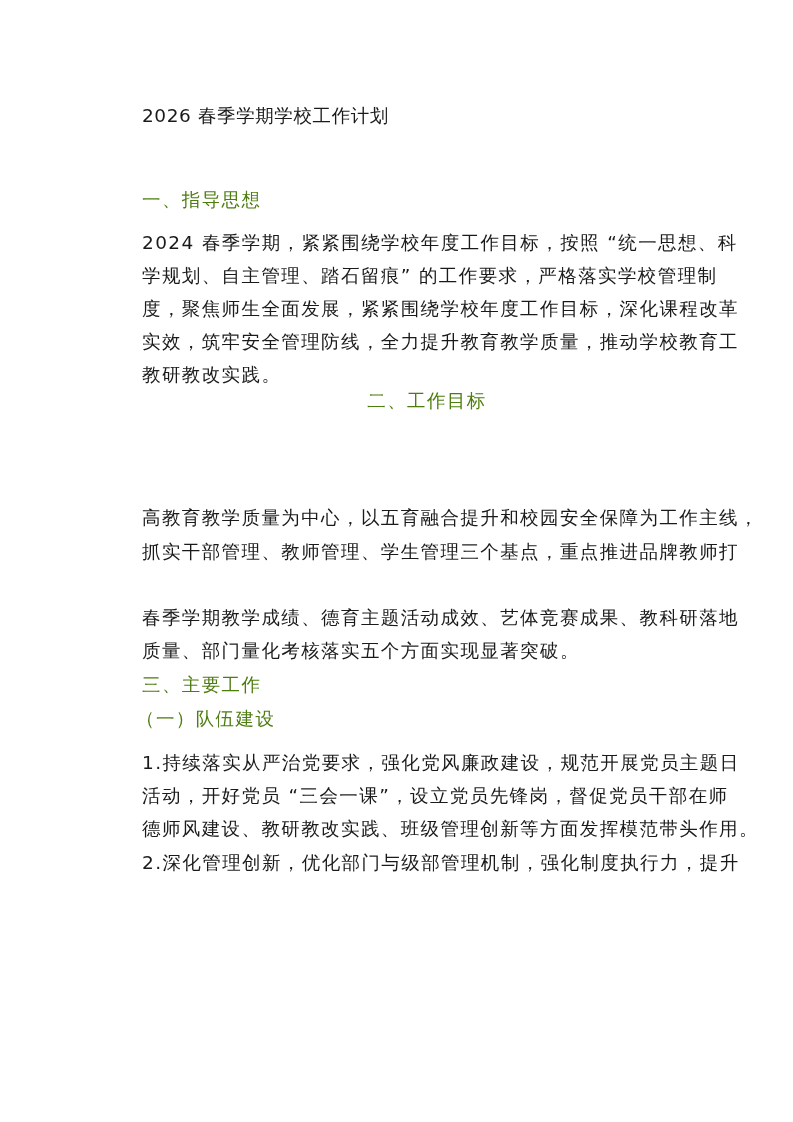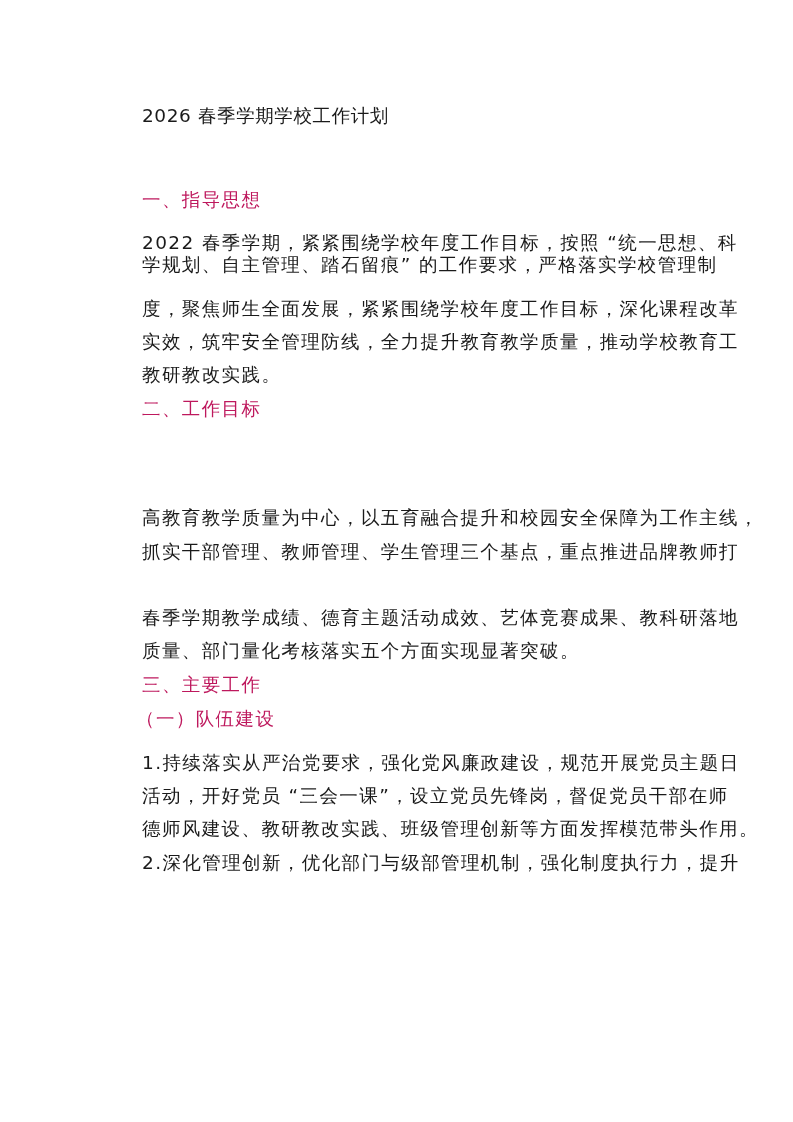--- a/index.html
+++ b/index.html
@@ -30,41 +30,41 @@
       height: 26px;
       line-height: 26px;
       font-size: 18.5px;
       white-space: nowrap;
       letter-spacing: 1.4px;
     }
     .title {
       letter-spacing: 0.6px;
     }
     .heading {
-      color: #be185d;
+      color: #4d7c0f;
     }
     .subheading {
       left: 112px;
     }
   </style>
 </head>
 <body>
 
 <div class="page">
 
   <div class="line title" style="top:103px;">2026 春季学期学校工作计划</div>
 
   <div class="line heading" style="top:187px;">一、指导思想</div>
-  <div class="line" style="top:230px;">2022  春季学期，紧紧围绕学校年度工作目标，按照 “统一思想、科</div>
-  <div class="line" style="top:252px;text-align:center;">学规划、自主管理、踏石留痕” 的工作要求，严格落实学校管理制</div>
+  <div class="line" style="top:230px;">2024  春季学期，紧紧围绕学校年度工作目标，按照 “统一思想、科</div>
+  <div class="line" style="top:263px;text-align:center;">学规划、自主管理、踏石留痕” 的工作要求，严格落实学校管理制</div>
   <div class="line" style="top:296px;">度，聚焦师生全面发展，紧紧围绕学校年度工作目标，深化课程改革</div>
   <div class="line" style="top:329px;">实效，筑牢安全管理防线，全力提升教育教学质量，推动学校教育工</div>
   <div class="line" style="top:362px;">教研教改实践。</div>
 
-  <div class="line heading" style="top:396px;">二、工作目标</div>
+  <div class="line heading" style="top:388px;text-align:center;">二、工作目标</div>
   <div class="line" style="top:505px;">高教育教学质量为中心，以五育融合提升和校园安全保障为工作主线，</div>
   <div class="line" style="top:539px;">抓实干部管理、教师管理、学生管理三个基点，重点推进品牌教师打</div>
   <div class="line" style="top:605px;">春季学期教学成绩、德育主题活动成效、艺体竞赛成果、教科研落地</div>
   <div class="line" style="top:638px;">质量、部门量化考核落实五个方面实现显著突破。</div>
 
   <div class="line heading subheading" style="top:706px;">（一）队伍建设</div>
   <div class="line heading" style="top:672px;">三、主要工作</div>
   <div class="line" style="top:750px;">1.持续落实从严治党要求，强化党风廉政建设，规范开展党员主题日</div>
   <div class="line" style="top:783px;">活动，开好党员 “三会一课”，设立党员先锋岗，督促党员干部在师</div>
   <div class="line" style="top:816px;">德师风建设、教研教改实践、班级管理创新等方面发挥模范带头作用。</div>

